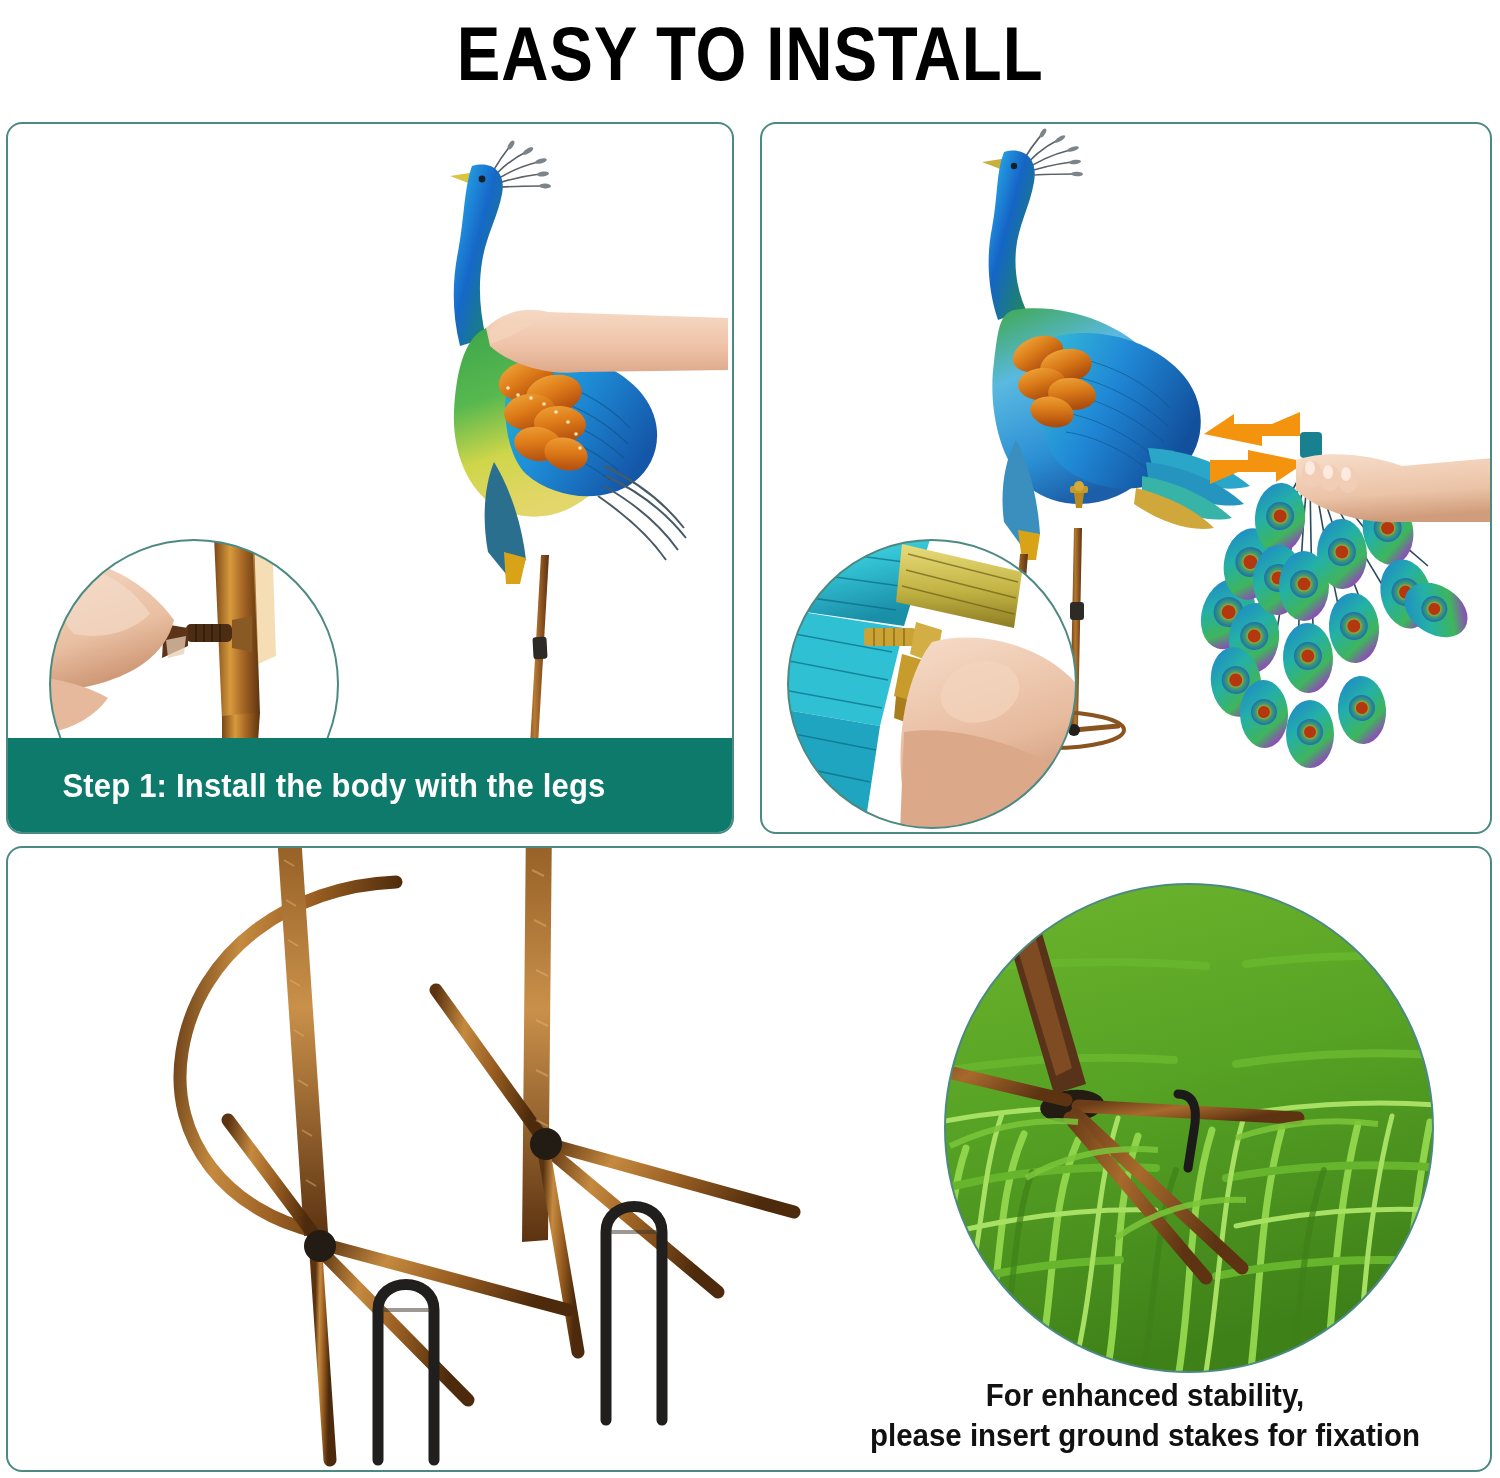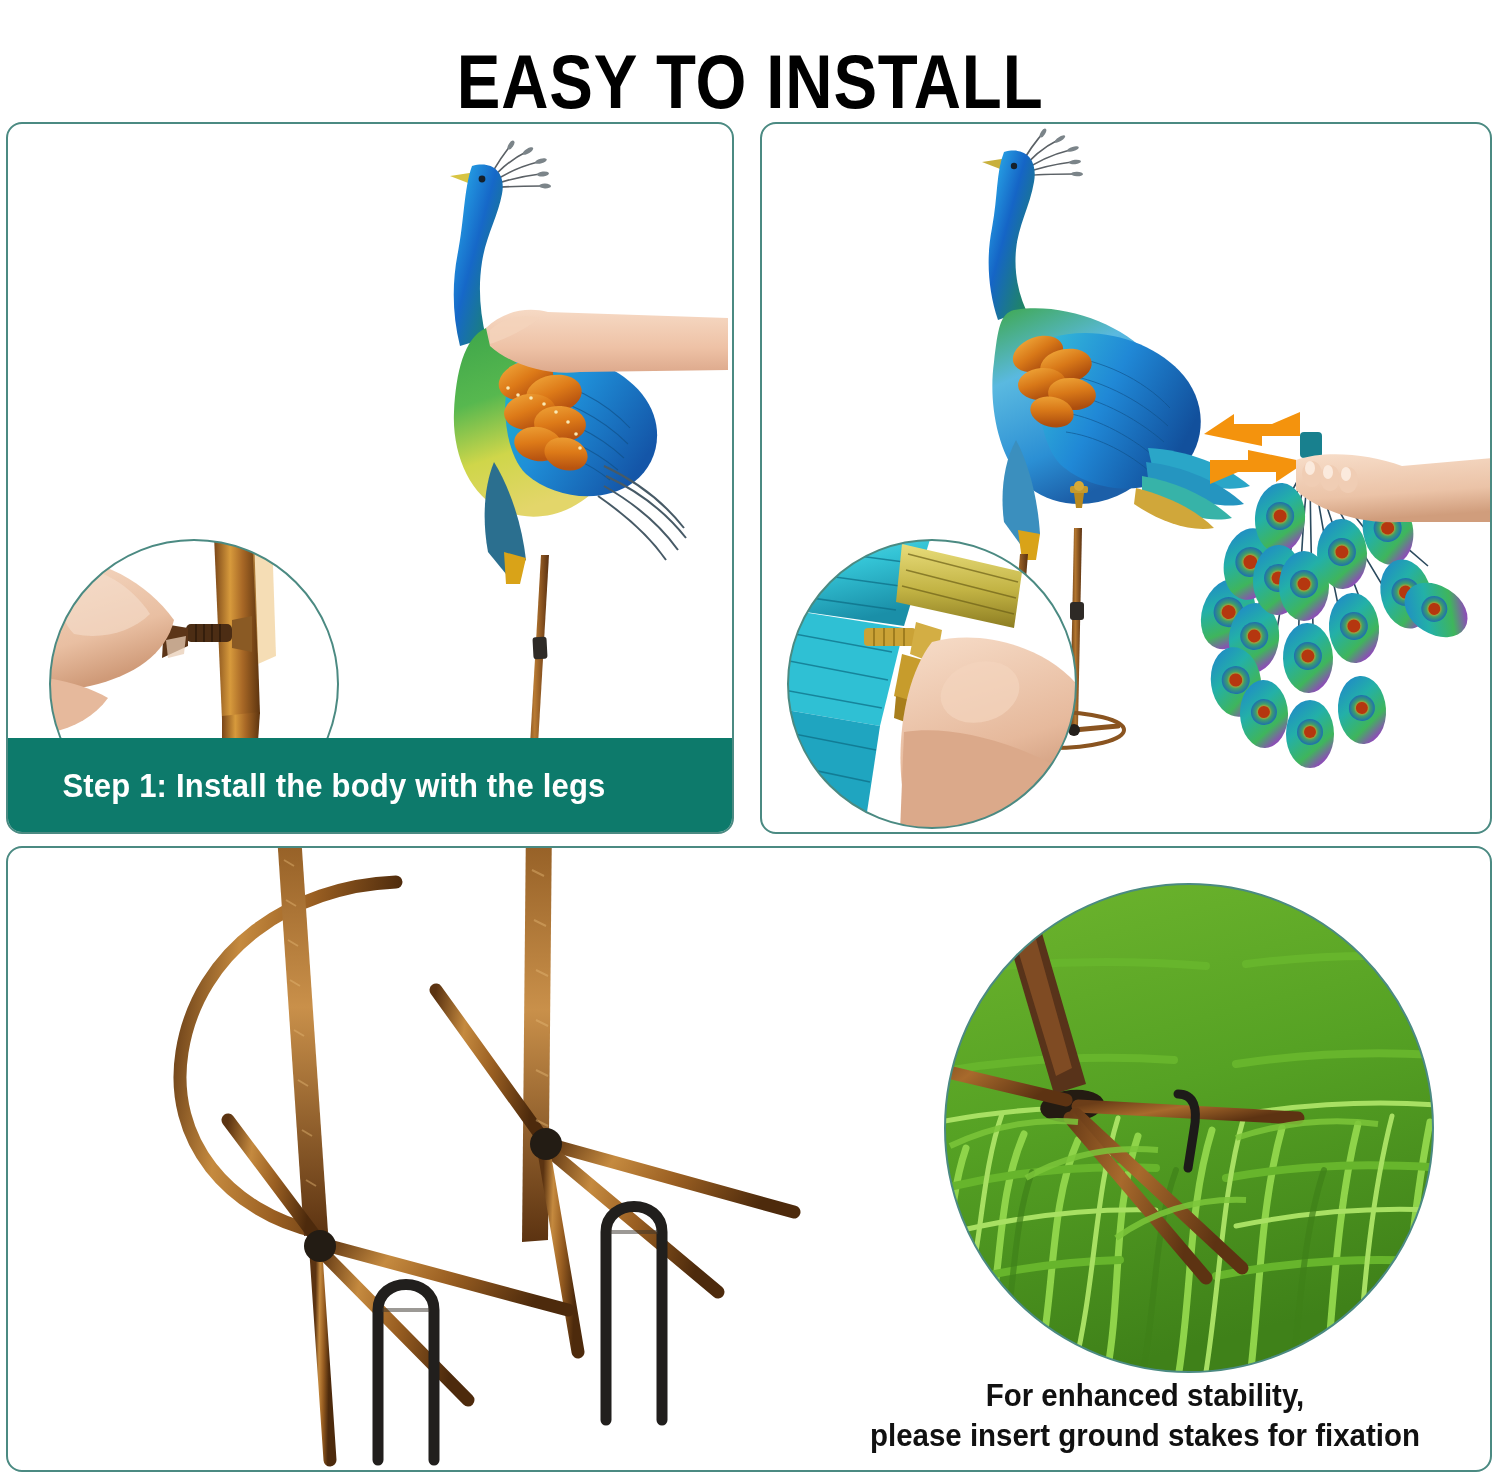--- a/index.html
+++ b/index.html
@@ -7,21 +7,21 @@
     width: 1500px; height: 1478px;
     background: #ffffff;
     font-family: "Liberation Sans", sans-serif;
     overflow: hidden;
   }
   .page { position: relative; width: 1500px; height: 1478px; background: #fff; }
 
   
   .title-bar {
     position: absolute; left: 0; top: 0; width: 1500px; height: 108px;
-    display: flex; align-items: flex-end; justify-content: center; margin-top: 12px;
+    display: flex; align-items: center; justify-content: center;
   }
   .title-text {
     font-family: "Liberation Sans Narrow", "Liberation Sans", sans-serif;
     font-weight: bold;
     font-size: 76px;
     letter-spacing: 1px;
     color: #000000;
     transform: scaleX(0.86);
     transform-origin: center center;
     white-space: nowrap;

